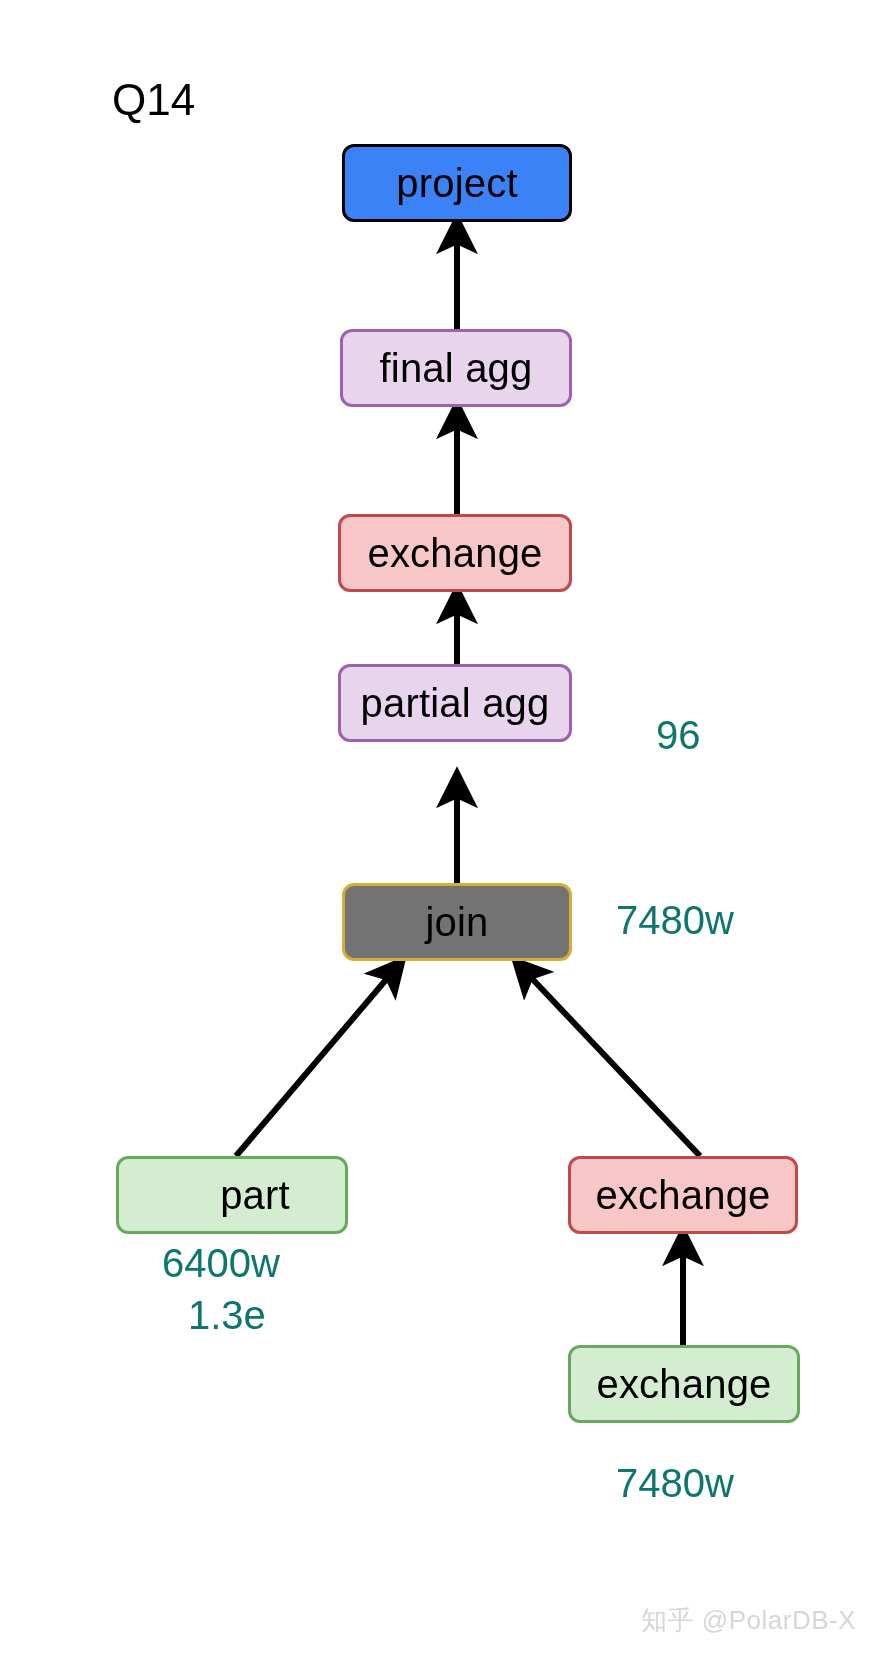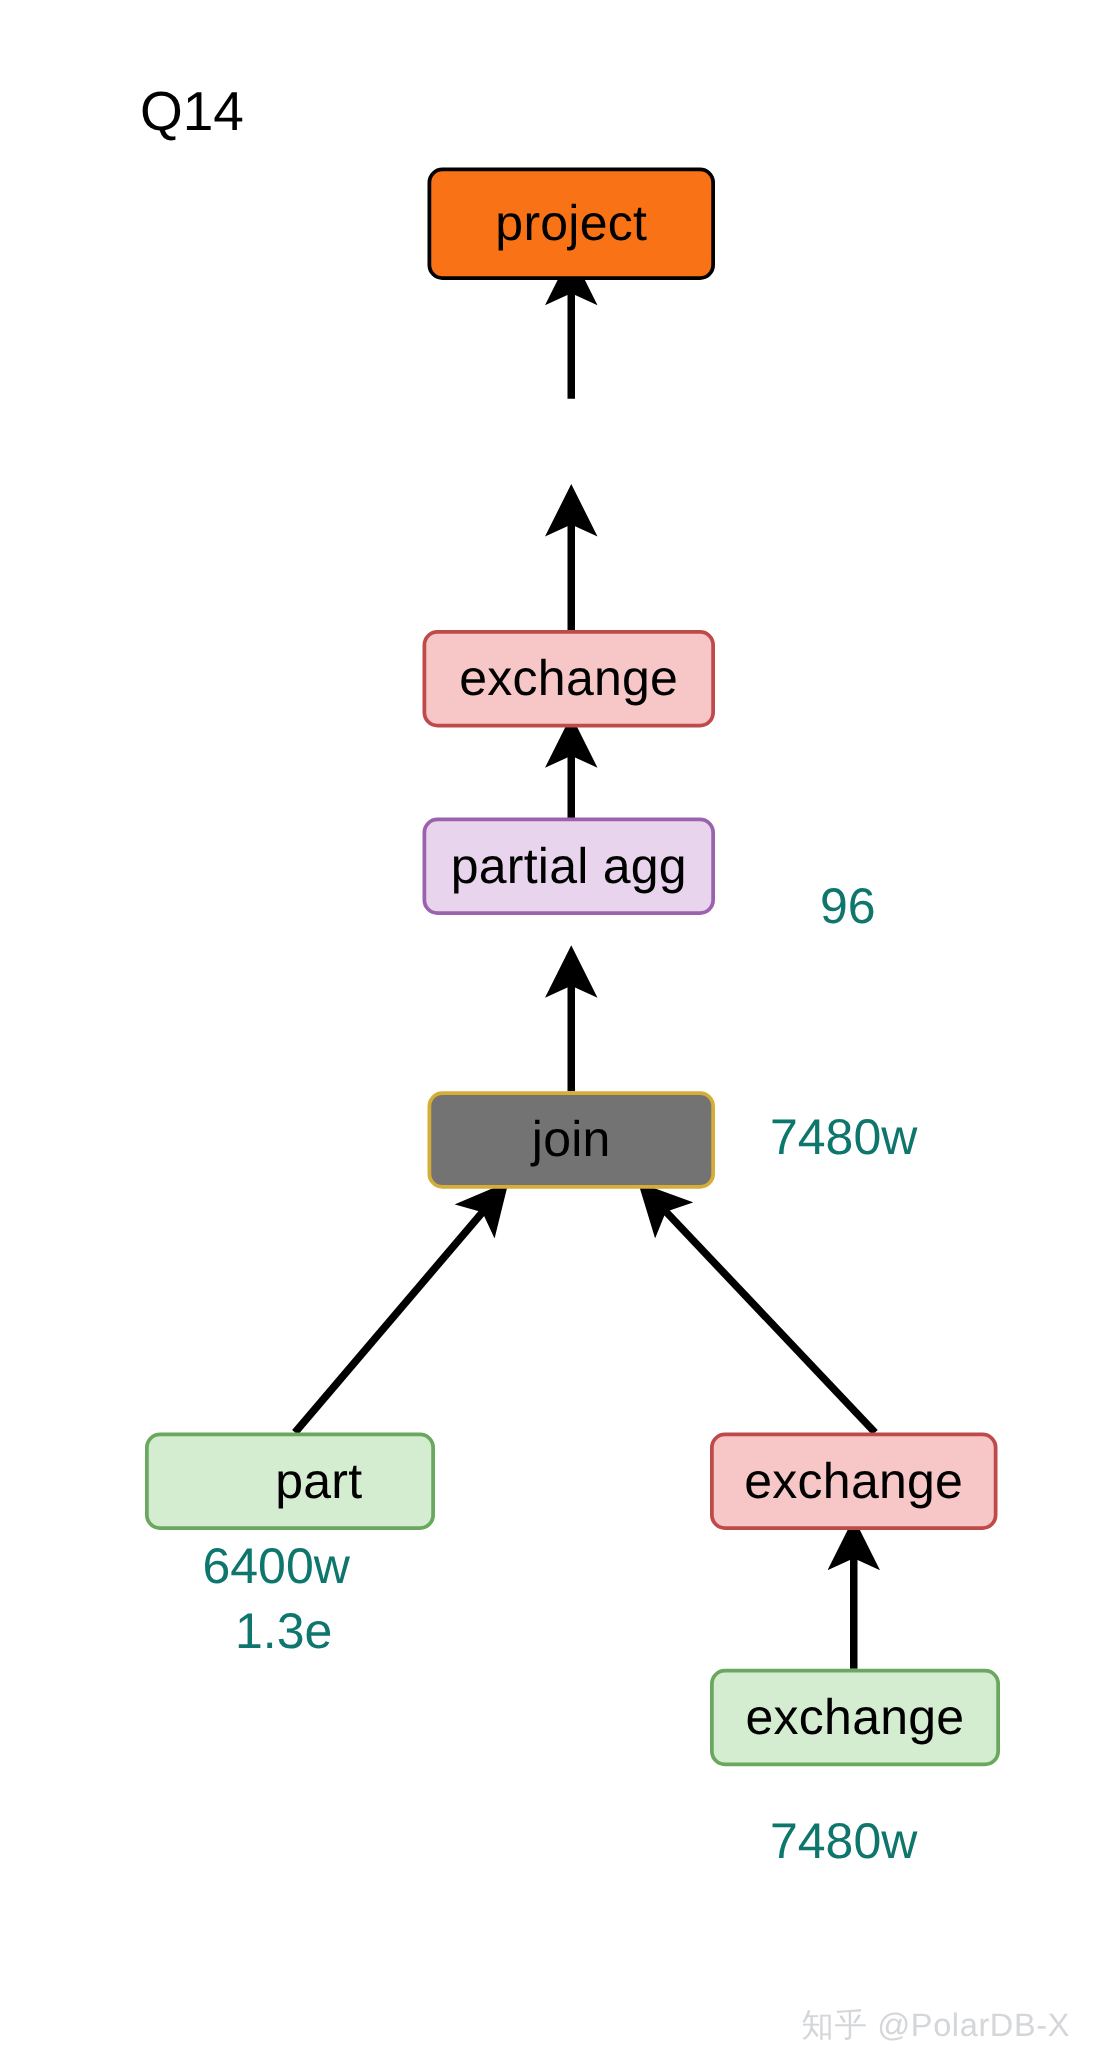--- a/index.html
+++ b/index.html
@@ -12,20 +12,21 @@
     height: 1656px;
     position: relative;
     overflow: hidden;
     font-family: "Liberation Sans", sans-serif;
     color: #000000;
   }
 
   #diagram-root {
     position: absolute;
     inset: 0;
+    margin-top: 10px;
   }
 
   
   #edges-layer {
     position: absolute;
     left: 0;
     top: 0;
     width: 884px;
     height: 1656px;
     z-index: 1;
@@ -101,21 +102,22 @@
 
     <line x1="457" y1="873" x2="457" y2="773" stroke="#000000" stroke-width="6" marker-end="url(#arrowhead)"></line>
 
     <line x1="236" y1="1146" x2="396" y2="958" stroke="#000000" stroke-width="6" marker-end="url(#arrowhead)"></line>
 
     <line x1="700" y1="1146" x2="522" y2="958" stroke="#000000" stroke-width="6" marker-end="url(#arrowhead)"></line>
 
     <line x1="683" y1="1335" x2="683" y2="1231" stroke="#000000" stroke-width="6" marker-end="url(#arrowhead)"></line>
   </svg>
 
-  <div class="node" style="left: 342px; top: 134px; width: 230px; height: 90px; background: #f97316; border-color: rgb(0, 0, 0);">project</div>
+  <div class="node" style="left: 342px; top: 134px; width: 230px; height: 78px; background: #3b82f6; border-color: rgb(0, 0, 0);">project</div>
+  <div class="node" style="left: 340px; top: 319px; width: 232px; height: 78px; background: rgb(232, 213, 237); border-color: rgb(155, 99, 173);">final agg</div>
   <div class="node" style="left: 338px; top: 504px; width: 234px; height: 78px; background: rgb(247, 198, 199); border-color: rgb(191, 74, 74);">exchange</div>
   <div class="node" style="left: 338px; top: 654px; width: 234px; height: 78px; background: rgb(232, 213, 237); border-color: rgb(155, 99, 173);">partial agg</div>
   <div class="node" style="left: 342px; top: 873px; width: 230px; height: 78px; background: #737373; border-color: rgb(212, 174, 54);">join</div>
   <div class="node" style="left: 116px; top: 1146px; width: 232px; height: 78px; background: rgb(212, 236, 208); border-color: rgb(106, 168, 95); padding-left: 46px;">part</div>
   <div class="node" style="left: 568px; top: 1146px; width: 230px; height: 78px; background: rgb(247, 198, 199); border-color: rgb(191, 74, 74);">exchange</div>
   <div class="node" style="left: 568px; top: 1335px; width: 232px; height: 78px; background: rgb(212, 236, 208); border-color: rgb(106, 168, 95);">exchange</div>
 
   <div class="annotation" style="left: 656px; top: 704px;">96</div>
   <div class="annotation" style="left: 616px; top: 889px;">7480w</div>
   <div class="annotation" style="left: 162px; top: 1232px;">6400w</div>

